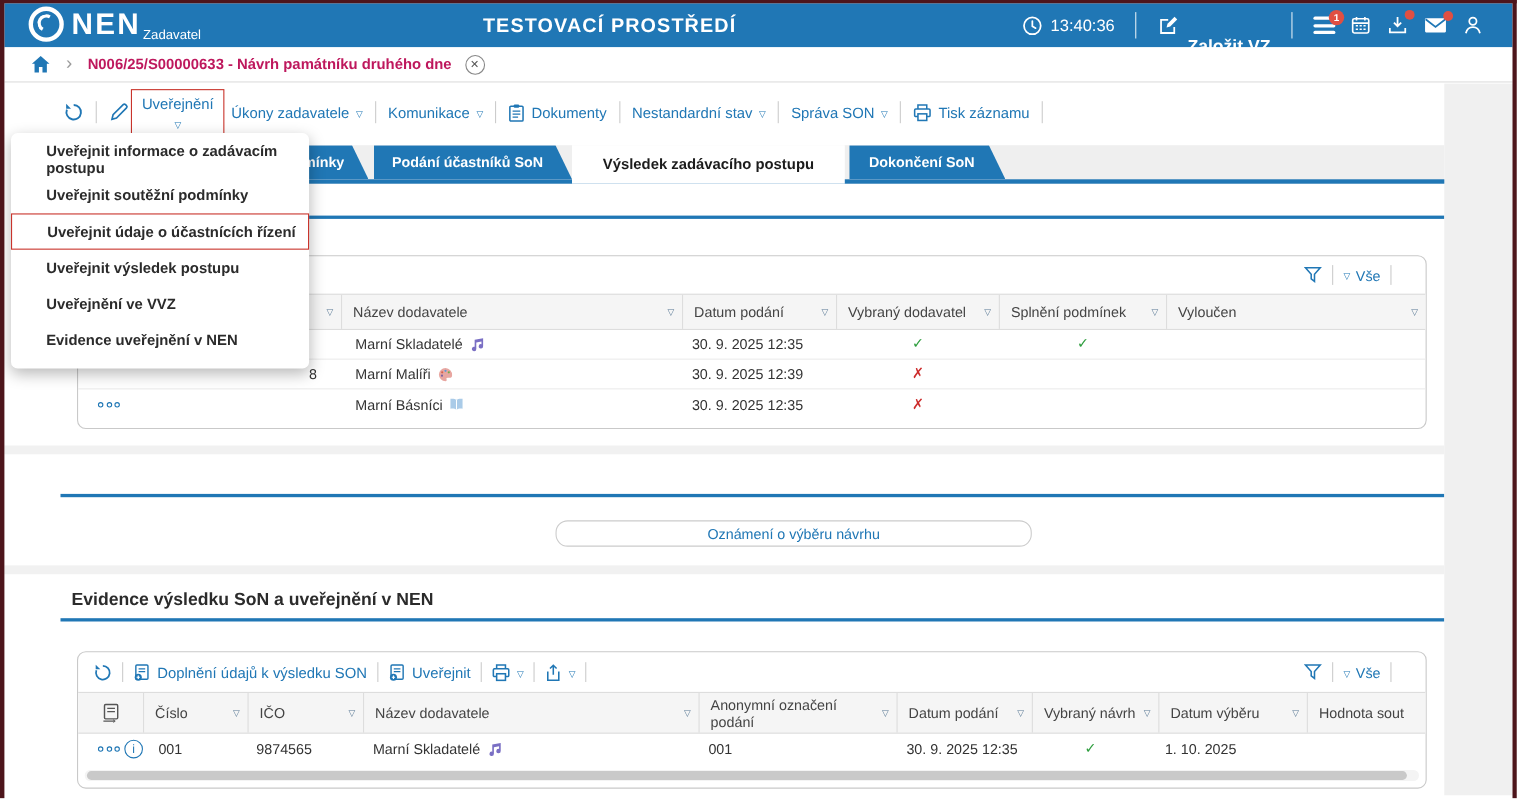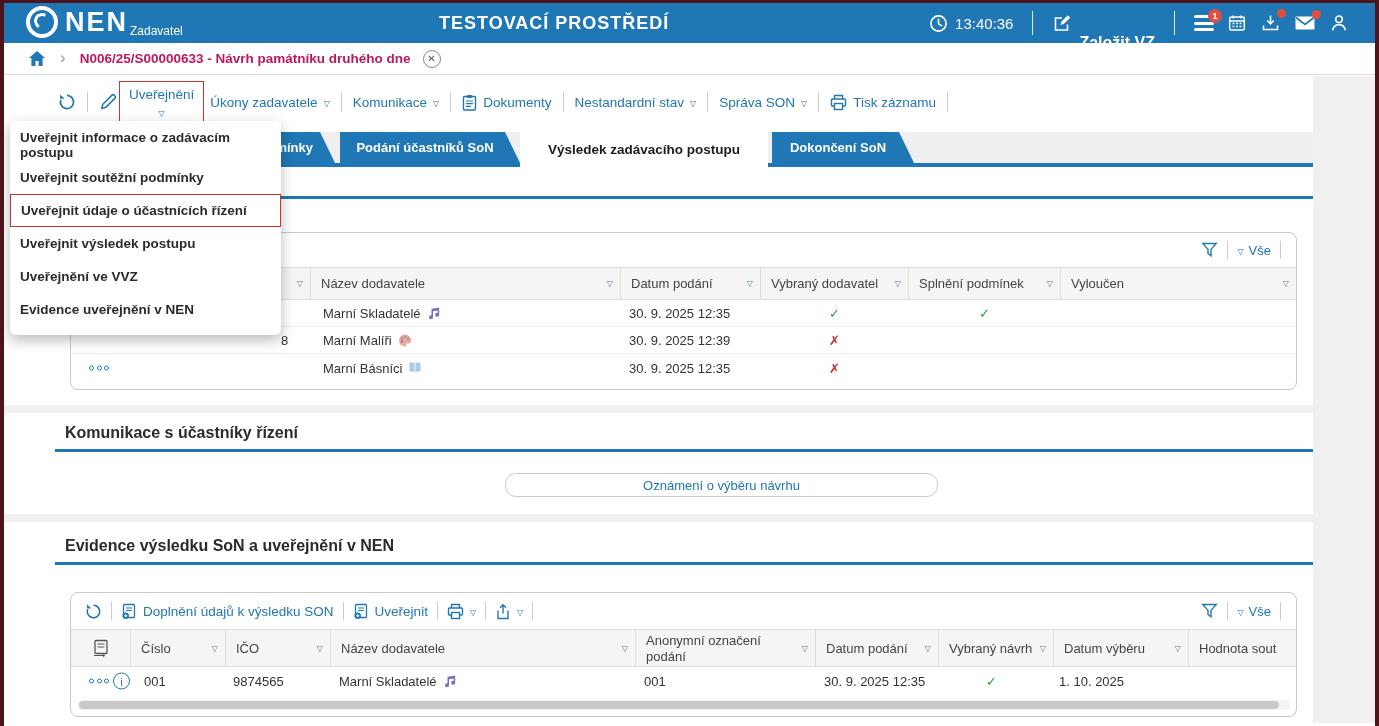--- a/index.html
+++ b/index.html
@@ -62,21 +62,21 @@
   .sec-title { position:absolute; left:65px; font-size:16px; font-weight:bold; color:#2b2b2b; }
   .sec-line { position:absolute; left:55px; width:1258px; height:3px; background:#2077b5; }
   .gap-band { position:absolute; left:4px; width:1309px; height:8px; background:#f1f1f1; }
 
   
   .panel { position:absolute; left:70px; width:1227px; background:#fff; border:1px solid #c9c9c9; border-radius:8px; overflow:hidden; }
   .panel1 { top:232px; height:158px; }
   .panel2 { top:592px; height:125px; }
   .p-toolbar { position:relative; height:34px; display:flex; align-items:center; }
   .p2 .p-toolbar { height:36px; }
-  .pt-right { position:absolute; right:6px; top:0; height:100%; display:flex; align-items:center; }
+  .pt-right { position:absolute; right:22px; top:0; height:100%; display:flex; align-items:center; }
   .pt-left { display:flex; align-items:center; margin-left:14px; }
   .vse { color:#2077b5; font-size:13px; margin-left:5px; }
   .p-sep { width:1px; height:18px; background:#ccc; margin:0 9px; }
   .thead { position:relative; background:#f5f5f5; border-top:1px solid #ddd; border-bottom:1px solid #ddd; }
   .p1 .thead { height:33px; }
   .p2 .thead { height:38px; }
   .th { position:absolute; top:0; height:100%; border-right:1px solid #ddd; color:#444; font-size:13px; display:flex; align-items:center; padding-left:10px; }
   .th .thcaret { position:absolute; right:7px; font-family:"DejaVu Sans", sans-serif; font-size:8px; color:#5a7a96; }
   .th .thcaret::before { content:"▽"; }
   .th-last { border-right:none; }
@@ -92,21 +92,21 @@
   .info-ic { width:17px; height:17px; border:1.5px solid #2077b5; border-radius:50%; color:#2077b5; font-size:11px; display:flex; align-items:center; justify-content:center; }
   .info-ic::before { content:"i"; }
   .hscroll { position:absolute; left:6px; right:6px; bottom:6px; height:10px; background:#f4f4f4; border-radius:5px; }
   .hscroll .thumb { position:absolute; left:2px; top:1px; width:1200px; height:8px; background:#c9c9c9; border-radius:4px; }
 
   
   .notice-btn { position:absolute; left:505px; top:473px; width:433px; height:24px; border:1px solid #ccc; border-radius:11px; background:#fff; color:#2077b5; font-size:13px; display:flex; align-items:center; justify-content:center; }
 
   
   .menu { position:absolute; left:10px; top:121px; width:271px; background:#fff; border-radius:6px; box-shadow:0 5px 14px rgba(0,0,0,.28); padding:7px 0 9px 0; z-index:50; }
-  .menu-item { height:33px; display:flex; align-items:center; padding-left:10px; font-size:13.5px; font-weight:bold; color:#2b2b2b; }
+  .menu-item { height:33px; display:flex; align-items:center; padding-left:32px; font-size:13.5px; font-weight:bold; color:#2b2b2b; }
   .menu-item-hl { border:1px solid #c9342c; }
 
   
   .vtrack { position:absolute; left:1313px; top:76px; width:62px; height:647px; background:#f0f0f0; }
 
   svg { display:block; }
 </style>
 </head>
 <body>
 
@@ -355,21 +355,20 @@
             </svg>
           </span>
       </span>
       <span class="cell" style="left:558px;">30. 9. 2025 12:35</span>
       <span class="cell mark bad" style="left:758px;">✗</span>
     </div>
   </div>
 
   <div class="gap-band" style="top:405px;"></div>
 
-  <div class="sec-title" style="top:424px;">Komunikace s účastníky řízení</div>
   <div class="sec-line" style="top:449px;"></div>
   <div class="notice-btn">Oznámení o výběru návrhu</div>
 
   <div class="gap-band" style="top:514px;"></div>
 
   <div class="sec-title" style="top:537px;">Evidence výsledku SoN a uveřejnění v NEN</div>
   <div class="sec-line" style="top:562px;"></div>
 
   <div class="panel panel2 p2">
     <div class="p-toolbar">

